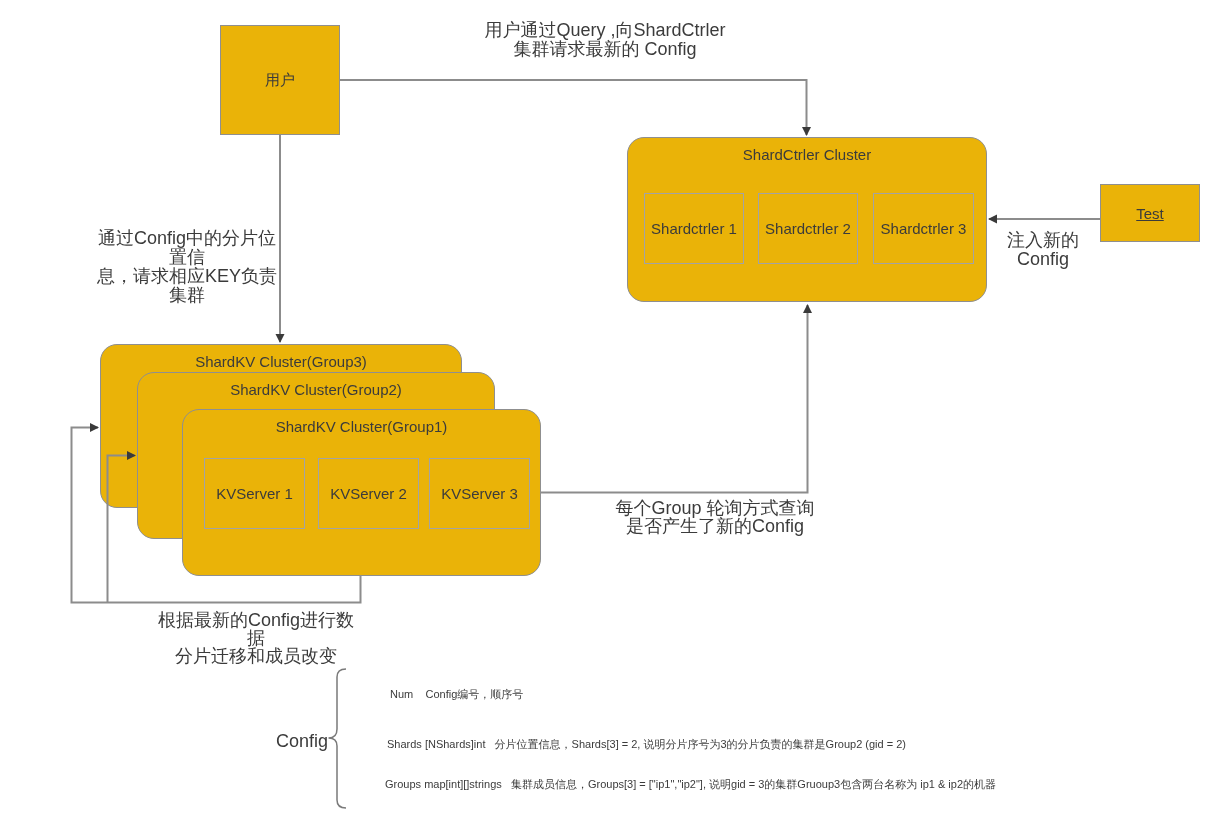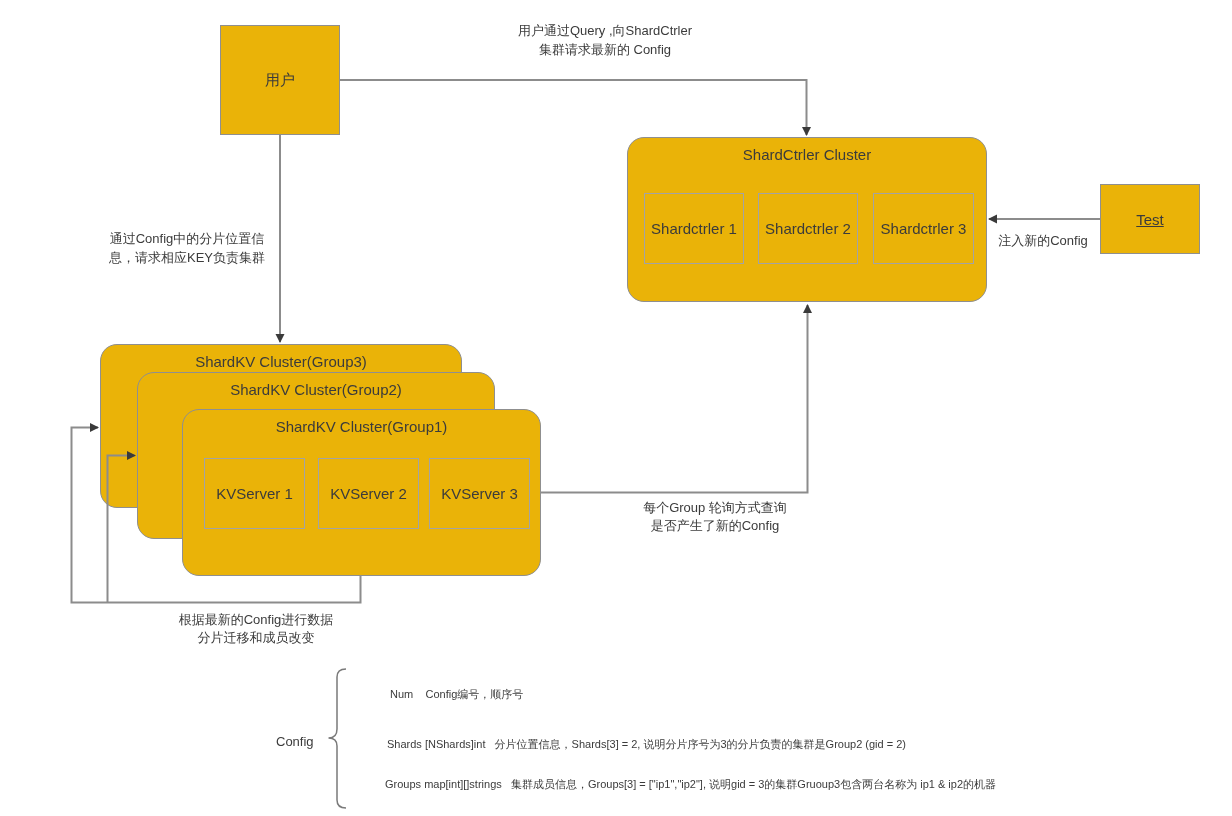--- a/index.html
+++ b/index.html
@@ -30,37 +30,37 @@
   .rounded{border-radius:17px;}
   .inner{border-color:#a3a3a3;}
   .cluster-title{
     text-align:center;
     padding-top:8px;
     font-size:15px;
     color:#3b3b3b;
   }
   .ann{
     position:absolute;
-    font-size:13px;
+    font-size:18px;
     line-height:19px;
     text-align:center;
     color:#3b3b3b;
     z-index:6;
   }
   .ann span{display:block;}
   .cfg-line{
     position:absolute;
     font-size:11px;
     white-space:pre;
     color:#3b3b3b;
     z-index:6;
   }
   
   #user-box{left:220px;top:25px;width:120px;height:110px;}
-  #test-box{left:1100px;top:184px;width:100px;height:70px;text-decoration:underline;}
+  #test-box{left:1100px;top:184px;width:100px;height:58px;text-decoration:underline;}
   #ctrler-box{left:627px;top:137px;width:360px;height:165px;z-index:2;}
   #ctrler-n1{left:16px;top:55px;width:100px;height:71px;}
   #ctrler-n2{left:130px;top:55px;width:100px;height:71px;}
   #ctrler-n3{left:245px;top:55px;width:101px;height:71px;}
   #group3-box{left:100px;top:344px;width:362px;height:164px;z-index:1;}
   #group2-box{left:137px;top:372px;width:358px;height:167px;z-index:2;}
   #group1-box{left:182px;top:409px;width:359px;height:167px;z-index:3;}
   #kv-n1{left:21px;top:48px;width:101px;height:71px;}
   #kv-n2{left:135px;top:48px;width:101px;height:71px;}
   #kv-n3{left:246px;top:48px;width:101px;height:71px;}

